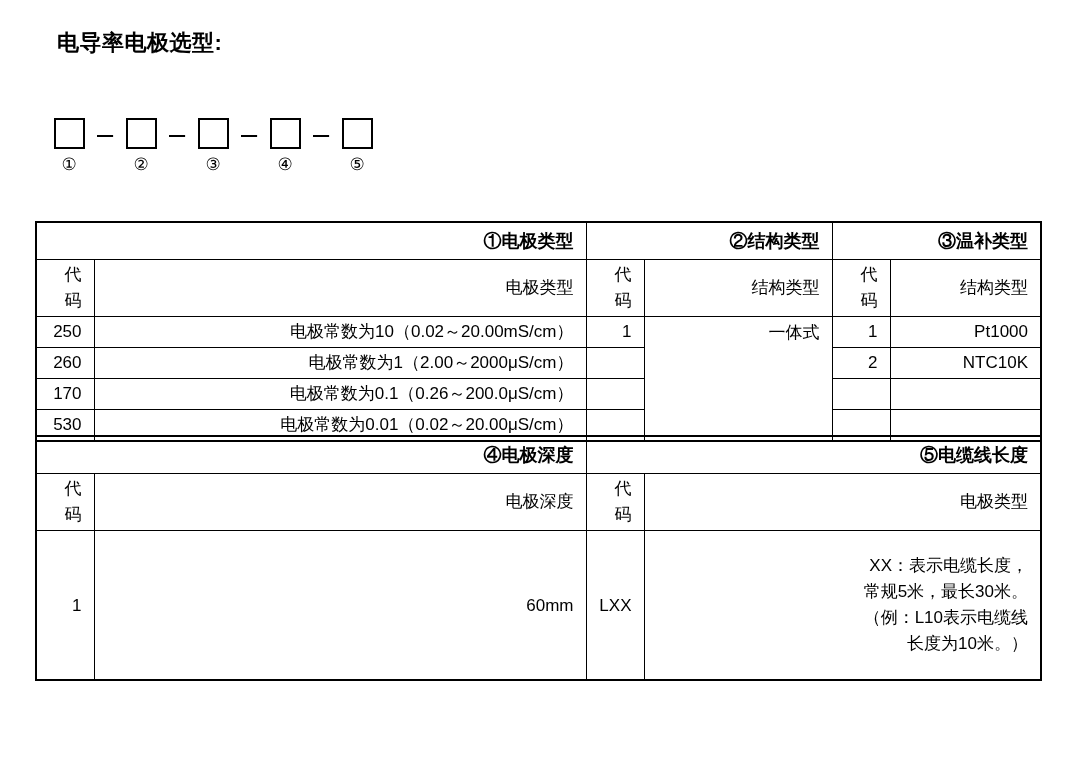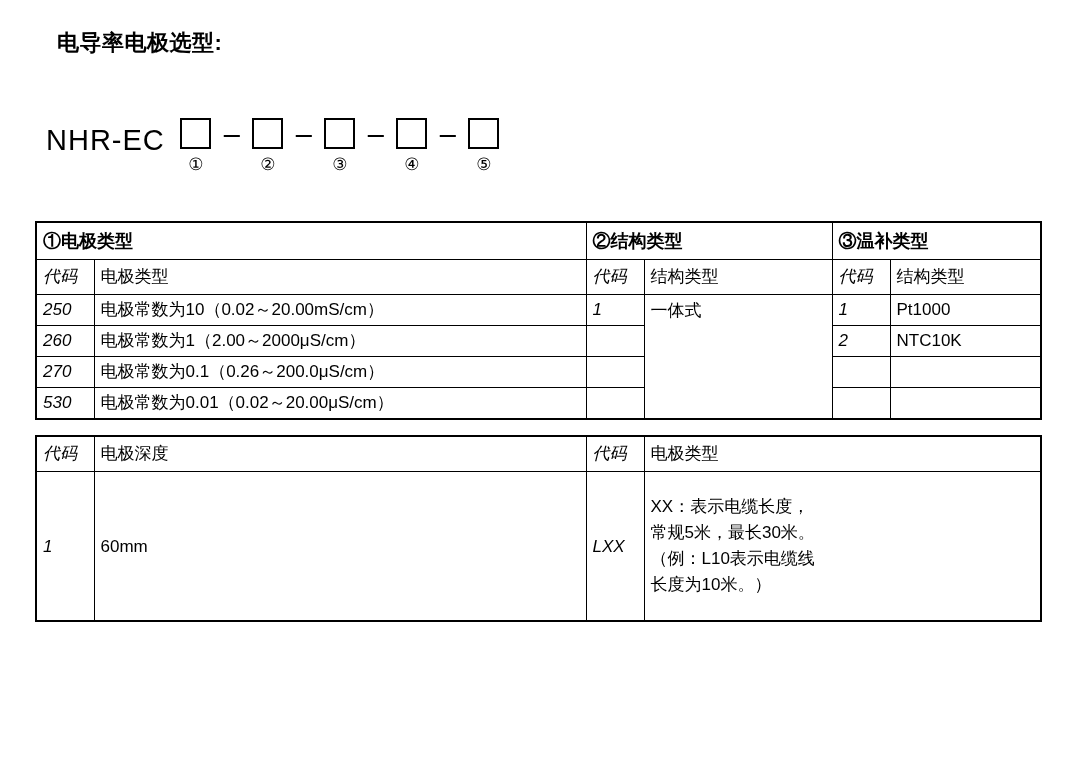--- a/index.html
+++ b/index.html
@@ -68,39 +68,39 @@
   }
 
   
   .tbl {
     position: absolute;
     border-collapse: collapse;
     table-layout: fixed;
   }
   .tbl td, .tbl th {
     border: 1px solid #000;
-    padding: 2px 6px;
+    padding: 2px 12px;
     font-size: 17px;
     font-weight: normal;
     vertical-align: middle;
-    text-align: left;
+    text-align: right;
     line-height: 26px;
   }
   .outer {
     border: 2px solid #000;
   }
   .hdr td {
     font-weight: bold;
     font-size: 18px;
     height: 32px;
   }
   .sub td {
     height: 30px;
   }
-  .c-center { text-align: center; font-style: italic; }
+  .c-center { text-align: center; }
 
   .upper {
     left: 35px;
     top: 221px;
     width: 1005px;
   }
   .lower {
     left: 35px;
     top: 435px;
     width: 1005px;
@@ -117,21 +117,20 @@
   .tall { height: 142px; }
 </style>
 </head>
 <body>
 
 <div class="page">
 
   <div class="title">电导率电极选型:</div>
 
   <div class="codeline">
-    <span class="code-prefix">NHR-EC</span>
 
     <div class="slot-group">
       <div class="slot-box"></div>
       <div class="slot-num">①</div>
     </div>
     <div class="dash">–</div>
 
     <div class="slot-group">
       <div class="slot-box"></div>
       <div class="slot-num">②</div>
@@ -190,21 +189,21 @@
         <td class="cellpad">Pt1000</td>
       </tr>
       <tr>
         <td class="c-center">260</td>
         <td class="cellpad nowrap">电极常数为1（2.00～2000μS/cm）</td>
         <td class="c-center"></td>
         <td class="c-center">2</td>
         <td class="cellpad">NTC10K</td>
       </tr>
       <tr>
-        <td class="c-center">270</td>
+        <td class="c-center">170</td>
         <td class="cellpad nowrap">电极常数为0.1（0.26～200.0μS/cm）</td>
         <td class="c-center"></td>
         <td class="c-center"></td>
         <td class="cellpad"></td>
       </tr>
       <tr>
         <td class="c-center">530</td>
         <td class="cellpad nowrap">电极常数为0.01（0.02～20.00μS/cm）</td>
         <td class="c-center"></td>
         <td class="c-center"></td>
@@ -214,20 +213,24 @@
   </table>
 
   <table class="tbl lower outer">
     <colgroup>
       <col style="width:58px">
       <col style="width:492px">
       <col style="width:58px">
       <col style="width:397px">
     </colgroup>
     <tbody>
+      <tr class="hdr">
+        <td colspan="2">④电极深度</td>
+        <td colspan="2">⑤电缆线长度</td>
+      </tr>
       <tr class="sub">
         <td class="c-center">代码</td>
         <td class="cellpad">电极深度</td>
         <td class="c-center">代码</td>
         <td class="cellpad">电极类型</td>
       </tr>
       <tr>
         <td class="c-center vtop tall" style="padding-top:4px;">1</td>
         <td class="cellpad vtop" style="padding-top:4px;">60mm</td>
         <td class="c-center vtop" style="padding-top:4px;">LXX</td>

